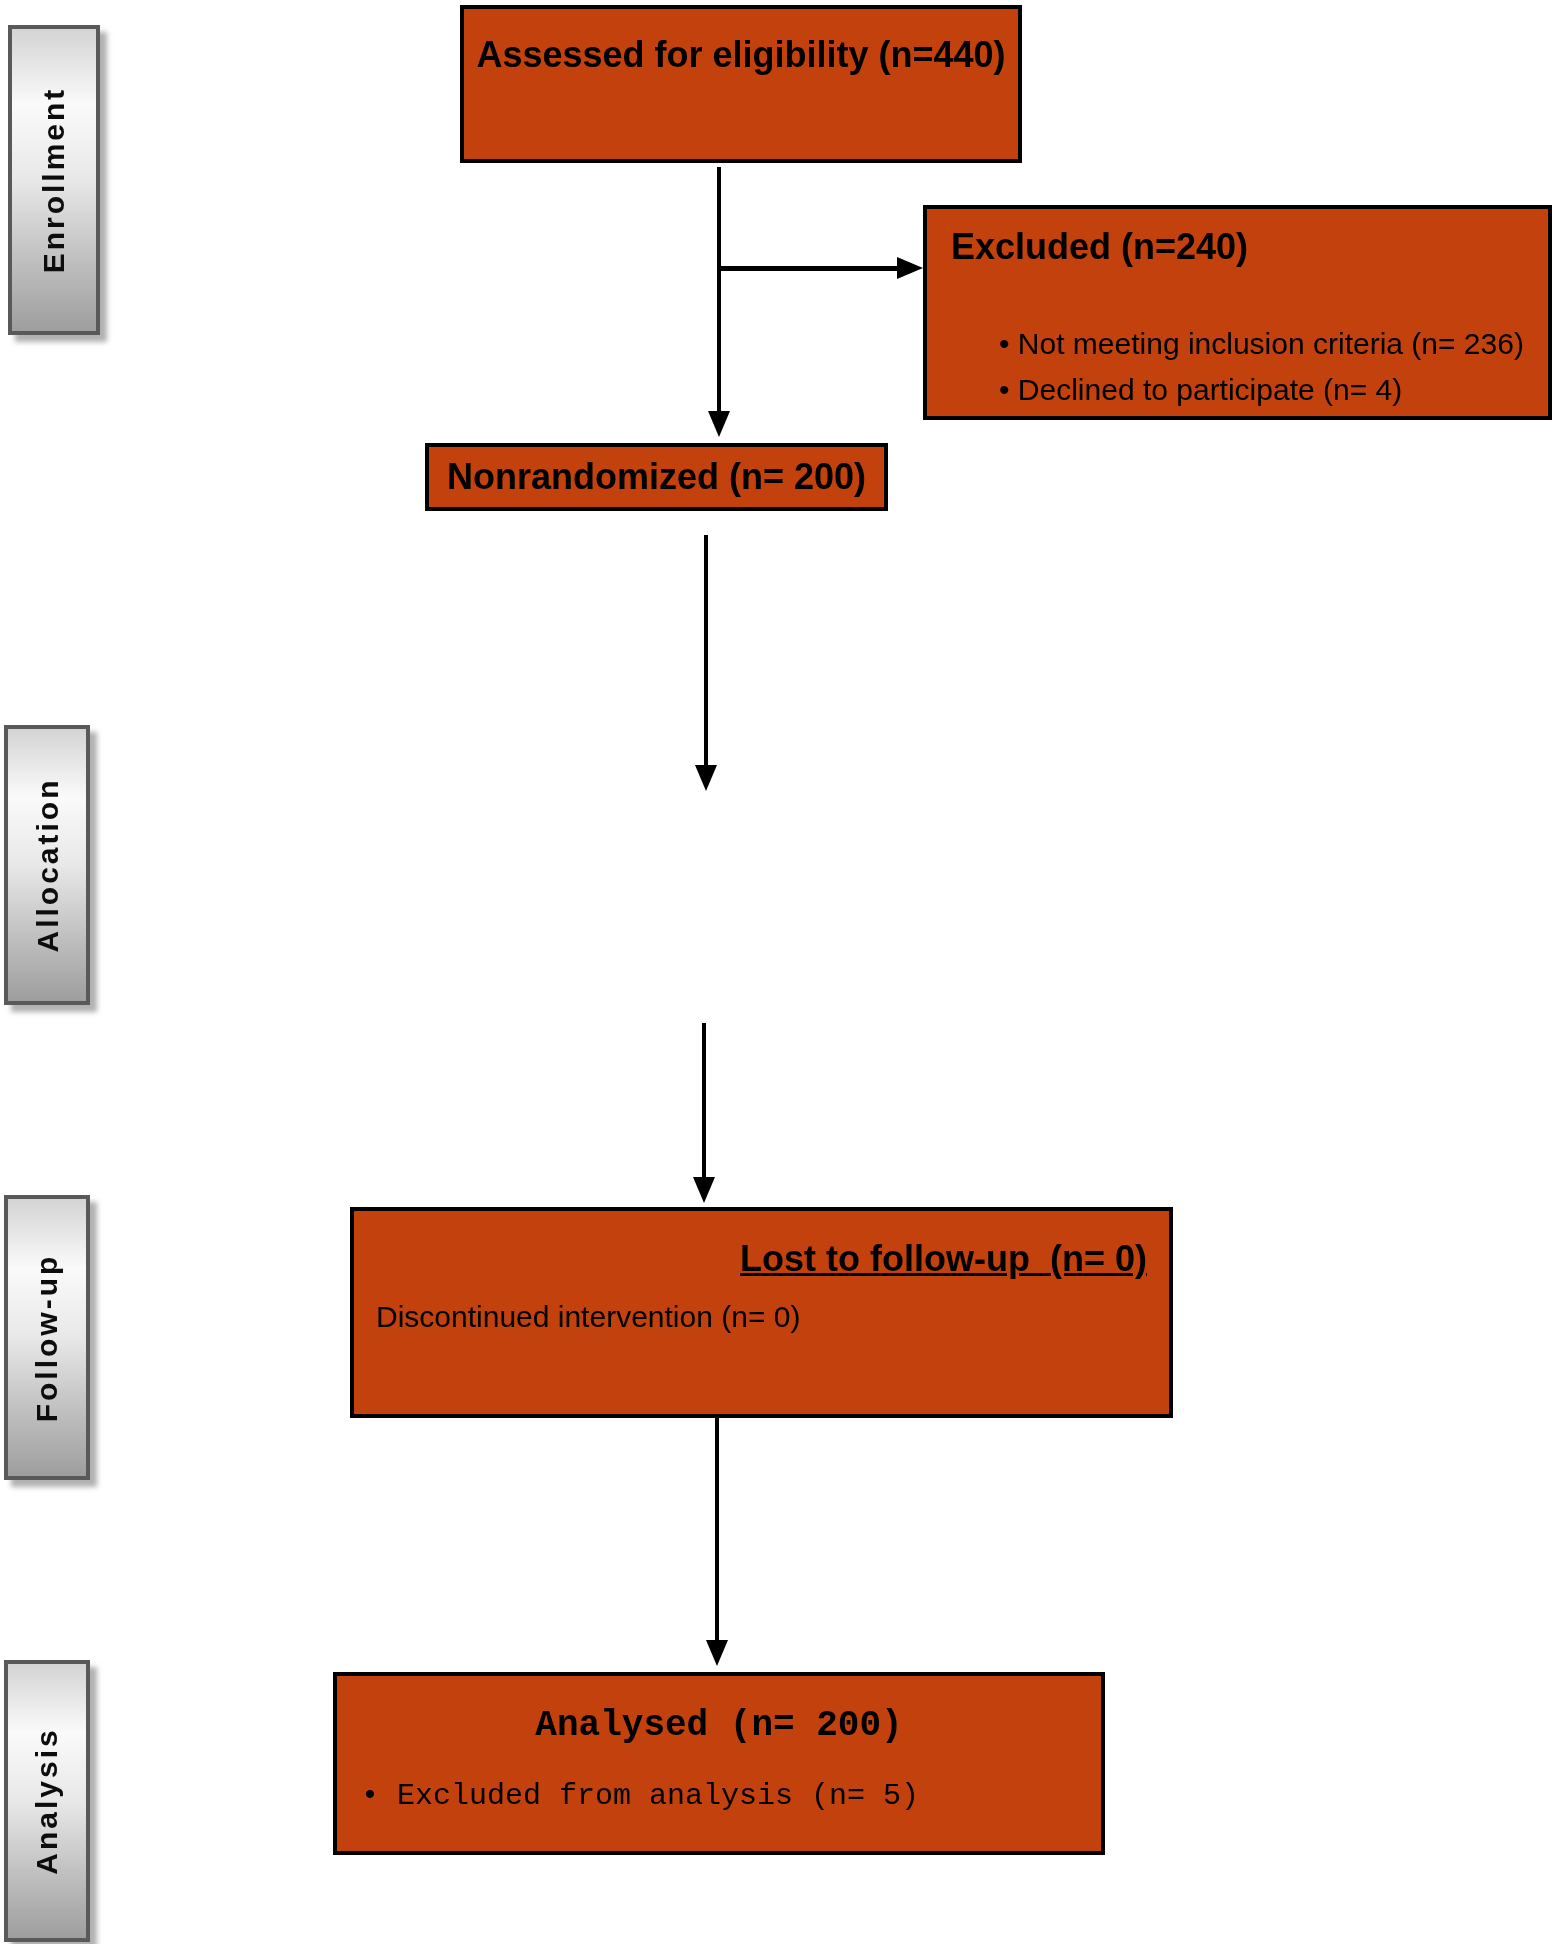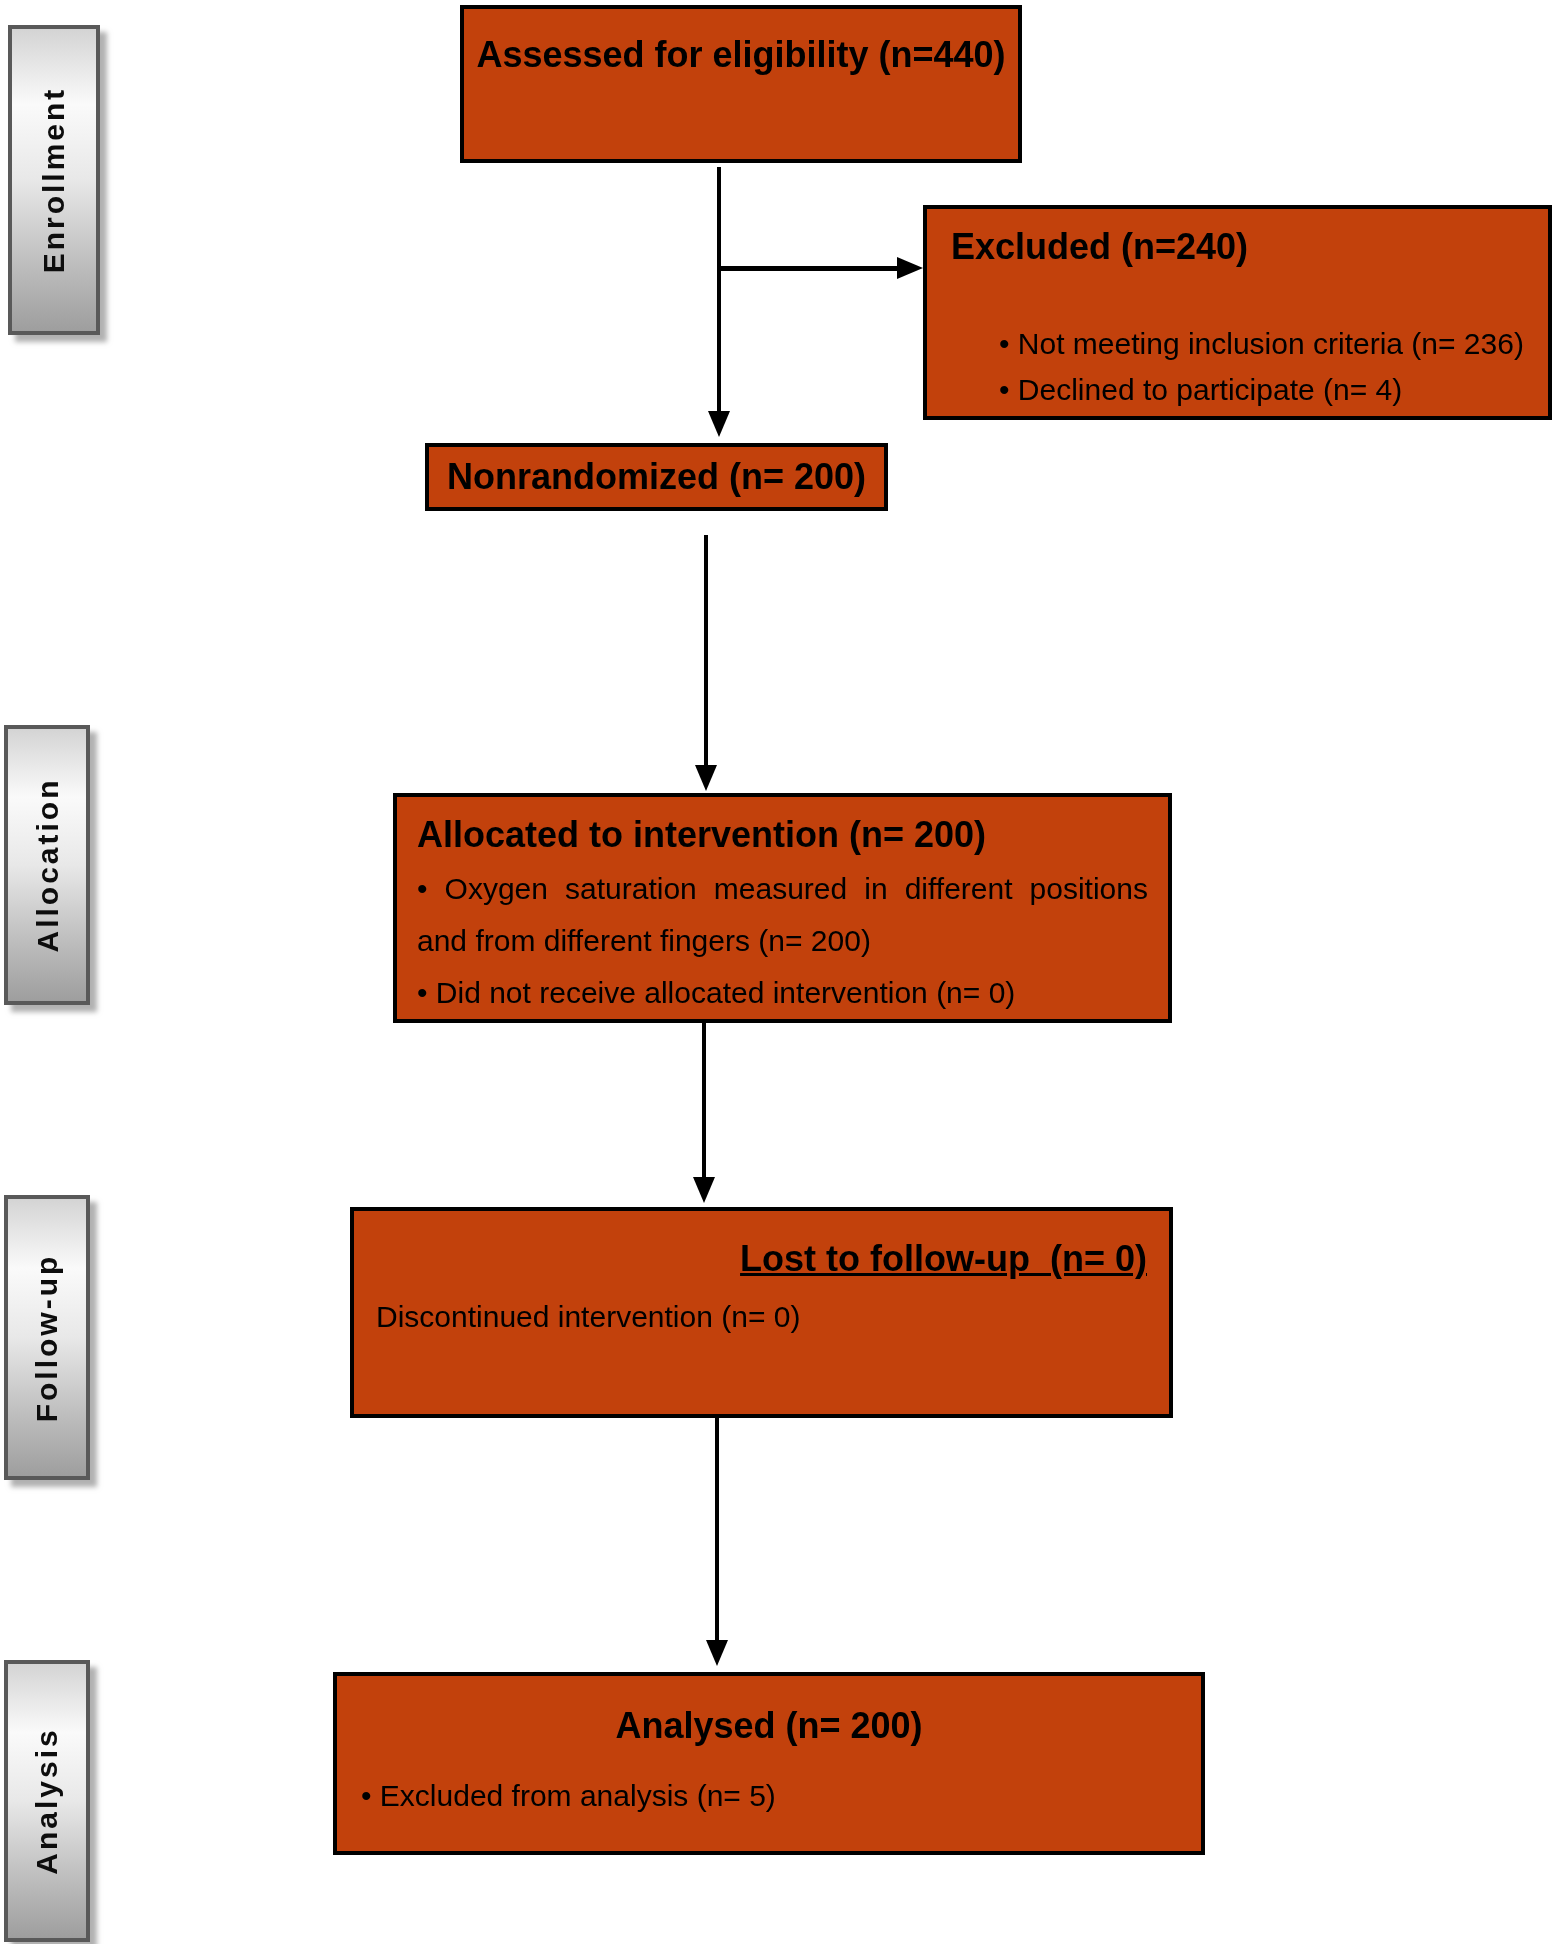--- a/index.html
+++ b/index.html
@@ -35,21 +35,21 @@
 
   #box-allocated { left: 393px; top: 793px; width: 779px; height: 230px; padding: 16px 20px 0 20px; }
   #box-allocated .box-title { margin-bottom: 6px; }
   #box-allocated .box-body { line-height: 52px; }
   #box-allocated .justify-line { text-align: justify; text-align-last: justify; width: 100%; }
 
   #box-followup { left: 350px; top: 1207px; width: 823px; height: 211px; padding: 26px 22px 0 22px; }
   #box-followup .box-title { text-align: right; text-decoration: underline; }
   #box-followup .box-body { margin-top: 14px; line-height: 44px; }
 
-  #box-analysed { left: 333px; top: 1672px; width: 872px; height: 183px; padding: 28px 24px 0 24px; }
+  #box-analysed { left: 333px; top: 1672px; width: 772px; height: 183px; padding: 28px 24px 0 24px; font-family: Liberation Mono, monospace; }
   #box-analysed .box-title { text-align: center; }
   #box-analysed .box-body { margin-top: 26px; line-height: 44px; }
 
   
   .stage {
     position: absolute;
     box-sizing: border-box;
     border: 4px solid #595959;
     background: linear-gradient(180deg, #d4d4d4 0%, #fafafa 25%, #e8e8e8 50%, #c2c2c2 75%, #9e9e9e 100%);
     box-shadow: 7px 7px 5px rgba(125,125,125,0.6);
@@ -135,28 +135,20 @@
     </div>
   </div>
 
   <div class="flowbox" id="box-nonrandomized">
     <div class="box-title">Nonrandomized (n= 200)</div>
   </div>
 
   <div class="vline" id="line-nonrandomized-down"></div>
   <div class="head-down" id="head-nonrandomized-down"></div>
 
-  <div class="flowbox" id="box-allocated">
-    <div class="box-title">Allocated to intervention (n= 200)</div>
-    <div class="box-body">
-      <div class="justify-line">• Oxygen saturation measured in different positions</div>
-      <div>and from different fingers (n= 200)</div>
-      <div>• Did not receive allocated intervention (n= 0)</div>
-    </div>
-  </div>
 
   <div class="vline" id="line-allocated-down"></div>
   <div class="head-down" id="head-allocated-down"></div>
 
   <div class="flowbox" id="box-followup">
     <div class="box-title prewrap">Lost to follow-up  (n= 0)</div>
     <div class="box-body">Discontinued intervention (n= 0)</div>
   </div>
 
   <div class="vline" id="line-followup-down"></div>

